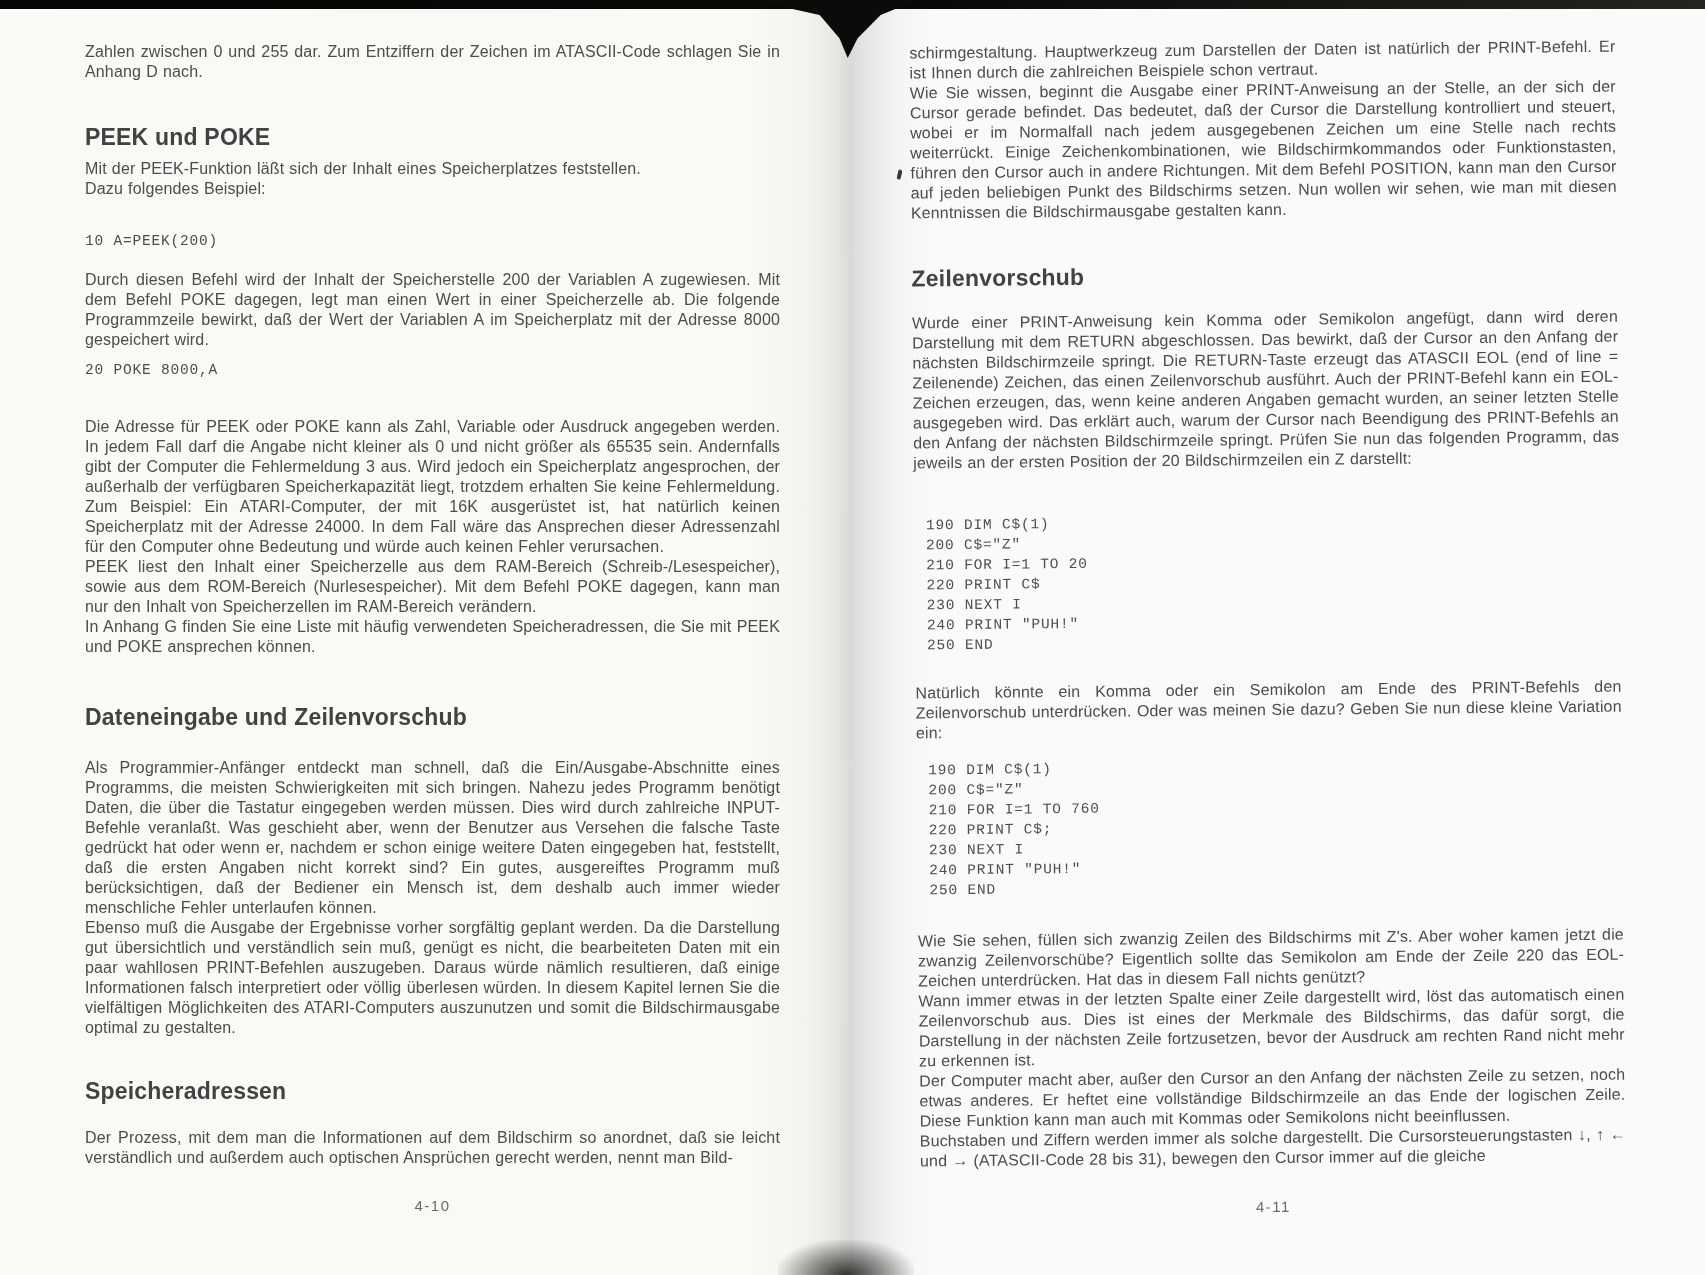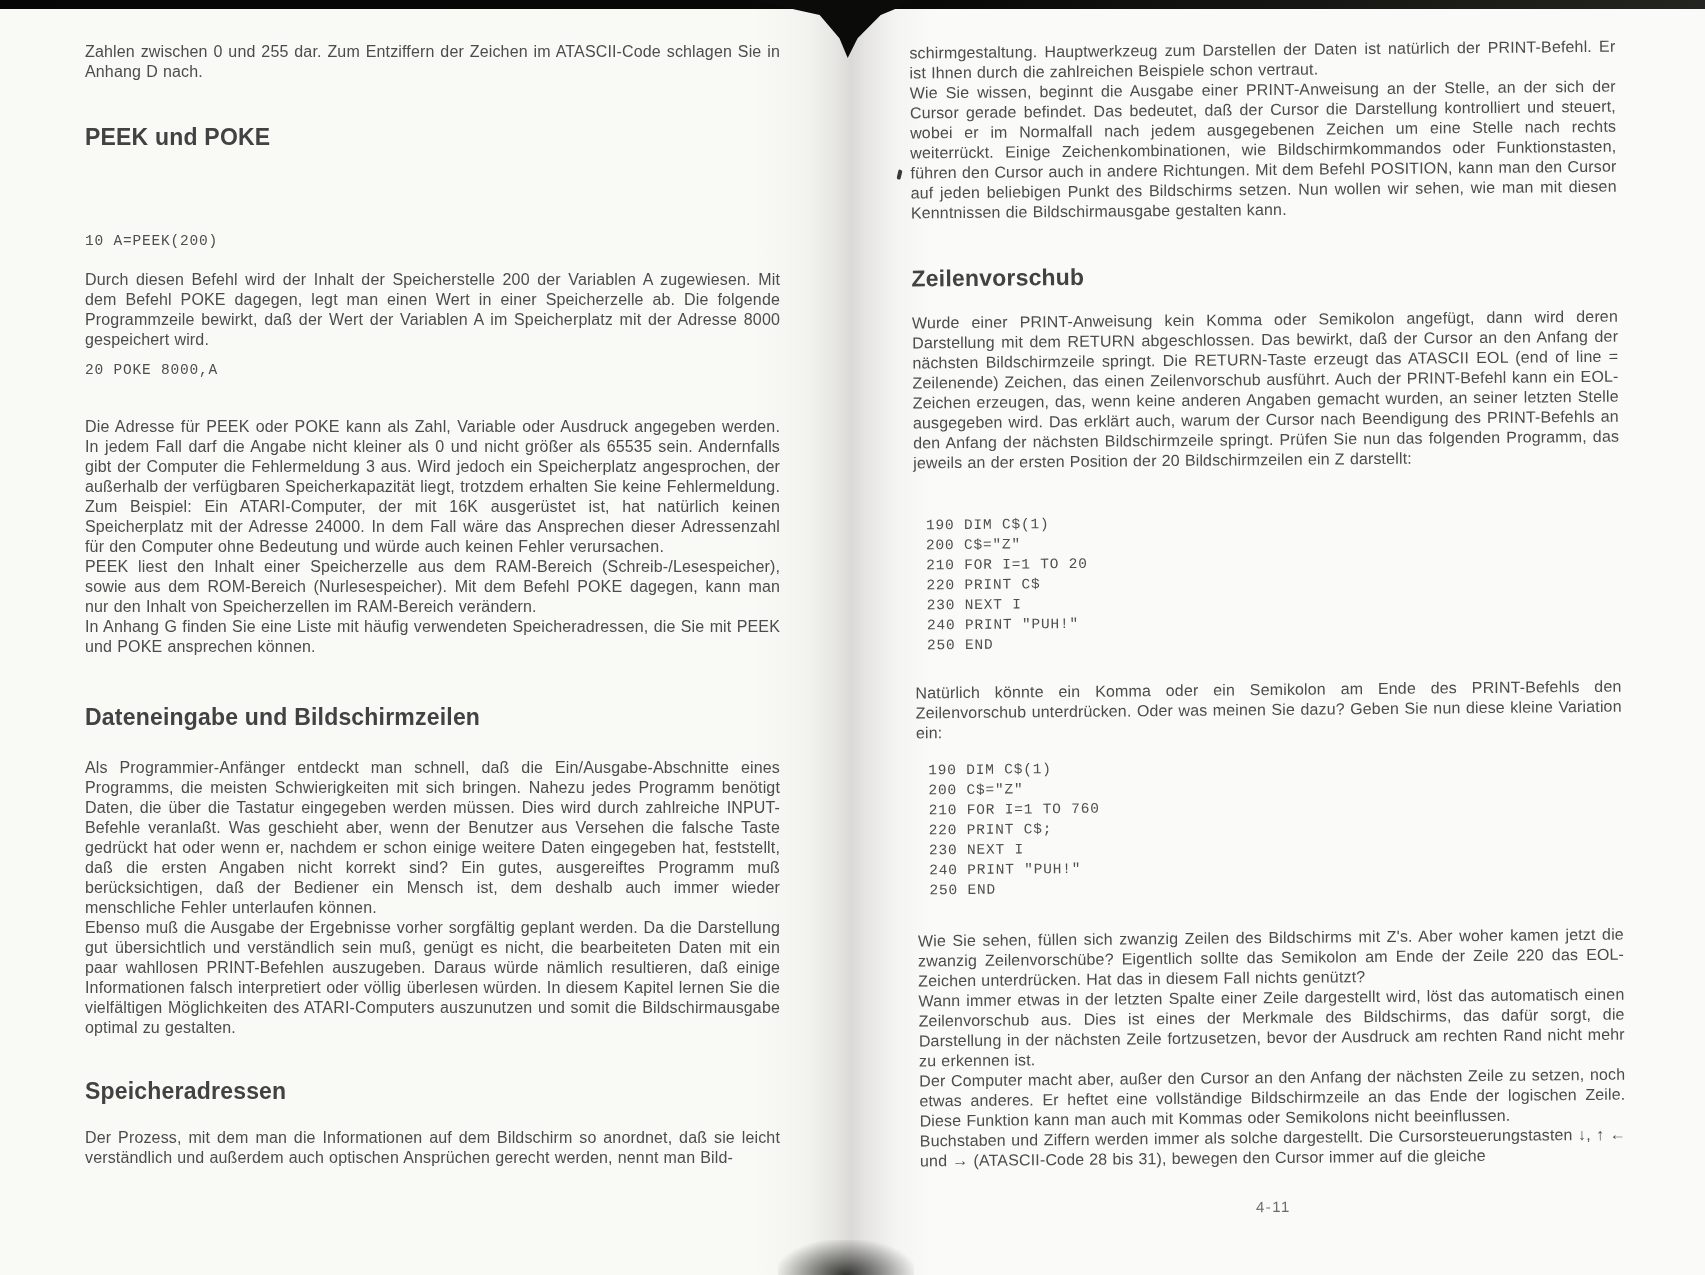--- a/index.html
+++ b/index.html
@@ -34,40 +34,43 @@
 </head>
 <body>
 
 <div class="scene">
 
   <div class="page page-left">
     <p class="block body-text" style="left:85px;top:42px;width:695px">Zahlen zwischen 0 und 255 dar. Zum Entziffern der Zeichen im ATASCII-Code schlagen Sie in Anhang D nach.</p>
 
     <h2 class="block heading" style="left:85px;top:124px">PEEK und POKE</h2>
 
+    <p class="block body-text" style="left:85px;top:159px;width:695px">Mit der PEEK-Funktion läßt sich der Inhalt eines Speicherplatzes feststellen.
+Dazu folgendes Beispiel:</p>
 
     <pre class="block code" style="left:85px;top:231px">10 A=PEEK(200)</pre>
 
     <p class="block body-text" style="left:85px;top:270px;width:695px">Durch diesen Befehl wird der Inhalt der Speicherstelle 200 der Variablen A zugewiesen. Mit dem Befehl POKE dagegen, legt man einen Wert in einer Speicherzelle ab. Die folgende Programmzeile bewirkt, daß der Wert der Variablen A im Speicherplatz mit der Adresse 8000 gespeichert wird.</p>
 
     <pre class="block code" style="left:85px;top:360px">20 POKE 8000,A</pre>
 
     <p class="block body-text" style="left:85px;top:417px;width:695px">Die Adresse für PEEK oder POKE kann als Zahl, Variable oder Ausdruck angegeben werden. In jedem Fall darf die Angabe nicht kleiner als 0 und nicht größer als 65535 sein. Andernfalls gibt der Computer die Fehlermeldung 3 aus. Wird jedoch ein Speicherplatz angesprochen, der außerhalb der verfügbaren Speicherkapazität liegt, trotzdem erhalten Sie keine Fehlermeldung. Zum Beispiel: Ein ATARI-Computer, der mit 16K ausgerüstet ist, hat natürlich keinen Speicherplatz mit der Adresse 24000. In dem Fall wäre das Ansprechen dieser Adressenzahl für den Computer ohne Bedeutung und würde auch keinen Fehler verursachen.
 PEEK liest den Inhalt einer Speicherzelle aus dem RAM-Bereich (Schreib-/Lesespeicher), sowie aus dem ROM-Bereich (Nurlesespeicher). Mit dem Befehl POKE dagegen, kann man nur den Inhalt von Speicherzellen im RAM-Bereich verändern.
 In Anhang G finden Sie eine Liste mit häufig verwendeten Speicheradressen, die Sie mit PEEK und POKE ansprechen können.</p>
 
-    <h2 class="block heading" style="left:85px;top:704px">Dateneingabe und Bildschirmzeilen</h2>
+    <h2 class="block heading" style="left:85px;top:704px">Dateneingabe und Zeilenvorschub</h2>
 
     <p class="block body-text" style="left:85px;top:758px;width:695px">Als Programmier-Anfänger entdeckt man schnell, daß die Ein/Ausgabe-Abschnitte eines Programms, die meisten Schwierigkeiten mit sich bringen. Nahezu jedes Programm benötigt Daten, die über die Tastatur eingegeben werden müssen. Dies wird durch zahlreiche INPUT-Befehle veranlaßt. Was geschieht aber, wenn der Benutzer aus Versehen die falsche Taste gedrückt hat oder wenn er, nachdem er schon einige weitere Daten eingegeben hat, feststellt, daß die ersten Angaben nicht korrekt sind? Ein gutes, ausgereiftes Programm muß berücksichtigen, daß der Bediener ein Mensch ist, dem deshalb auch immer wieder menschliche Fehler unterlaufen können.
 Ebenso muß die Ausgabe der Ergebnisse vorher sorgfältig geplant werden. Da die Darstellung gut übersichtlich und verständlich sein muß, genügt es nicht, die bearbeiteten Daten mit ein paar wahllosen PRINT-Befehlen auszugeben. Daraus würde nämlich resultieren, daß einige Informationen falsch interpretiert oder völlig überlesen würden. In diesem Kapitel lernen Sie die vielfältigen Möglichkeiten des ATARI-Computers auszunutzen und somit die Bildschirmausgabe optimal zu gestalten.</p>
 
     <h2 class="block heading" style="left:85px;top:1078px">Speicheradressen</h2>
 
     <p class="block body-text" style="left:85px;top:1128px;width:695px">Der Prozess, mit dem man die Informationen auf dem Bildschirm so anordnet, daß sie leicht verständlich und außerdem auch optischen Ansprüchen gerecht werden, nennt man Bild-</p>
 
+    <div class="block pagenum" style="left:85px;top:1197px;width:695px">4-10</div>
   </div>
 
   <div class="page page-right">
     <div class="tilt">
 
       <p class="block body-text" style="left:70px;top:40px;width:706px">schirmgestaltung. Hauptwerkzeug zum Darstellen der Daten ist natürlich der PRINT-Befehl. Er ist Ihnen durch die zahlreichen Beispiele schon vertraut.
 Wie Sie wissen, beginnt die Ausgabe einer PRINT-Anweisung an der Stelle, an der sich der Cursor gerade befindet. Das bedeutet, daß der Cursor die Darstellung kontrolliert und steuert, wobei er im Normalfall nach jedem ausgegebenen Zeichen um eine Stelle nach rechts weiterrückt. Einige Zeichenkombinationen, wie Bildschirmkommandos oder Funktionstasten, führen den Cursor auch in andere Richtungen. Mit dem Befehl POSITION, kann man den Cursor auf jeden beliebigen Punkt des Bildschirms setzen. Nun wollen wir sehen, wie man mit diesen Kenntnissen die Bildschirmausgabe gestalten kann.</p>
 
       <div class="ink-smudge"></div>
 

